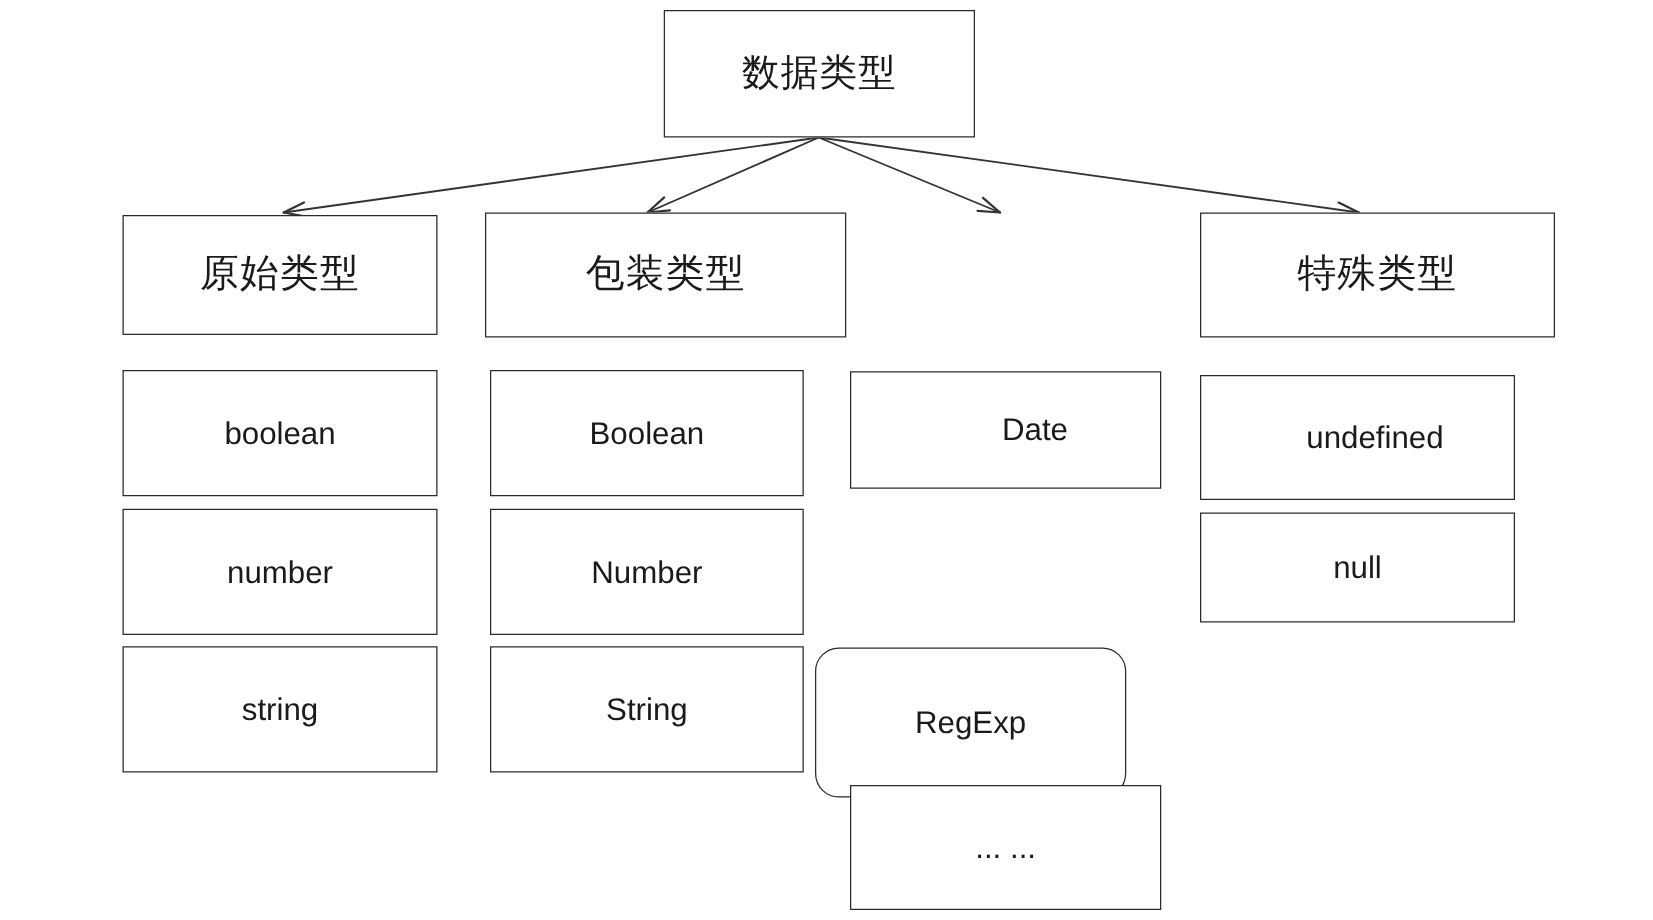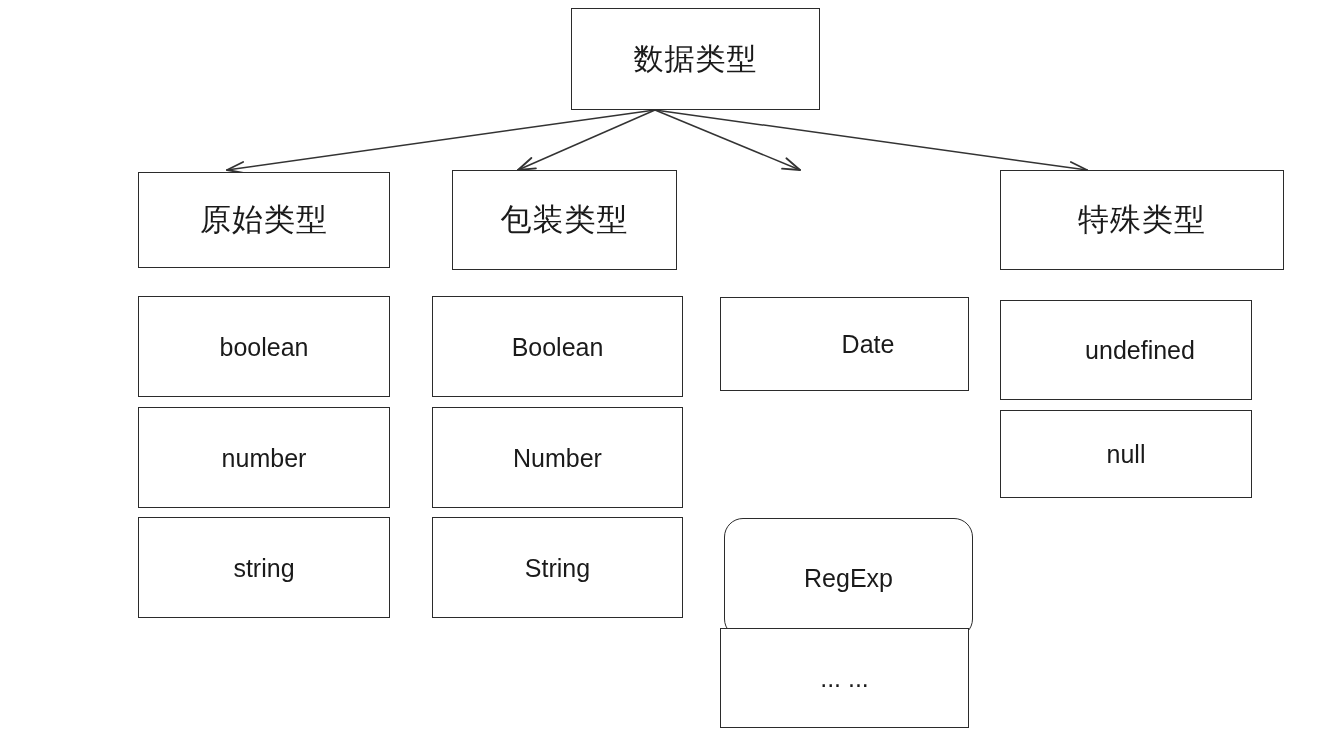--- a/index.html
+++ b/index.html
@@ -29,21 +29,20 @@
   .node {
     position: absolute;
     box-sizing: border-box;
     border: 1.6px solid #2b2b2b;
     background: #ffffff;
     display: flex;
     align-items: center;
     justify-content: center;
     text-align: center;
     line-height: 1.2;
-    margin-left: 40px;
   }
   .node-root {
     font-size: 30px;
     letter-spacing: 1px;
   }
   .node-cat {
     font-size: 31px;
     letter-spacing: 1px;
   }
   .node-leaf {
@@ -80,23 +79,23 @@
         <line x1="655" y1="110" x2="1087" y2="170" stroke="#333333" stroke-width="1.5"></line>
         <line x1="1087" y1="170" x2="1069.2972743841026" y2="173.2578375908333" stroke="#333333" stroke-width="1.8" stroke-linecap="round"></line>
         <line x1="1087" y1="170" x2="1070.8551531225544" y2="162.04111067398014" stroke="#333333" stroke-width="1.8" stroke-linecap="round"></line>
       </g>
     </svg>
 <div class="node node-root cjk" style="left: 531px; top: 8px; width: 249px; height: 102px;">数据类型</div>
     <div class="node node-cat cjk" style="left: 98px; top: 172px; width: 252px; height: 96px;">原始类型</div>
     <div class="node node-leaf cjk-free" style="left: 98px; top: 296px; width: 252px; height: 101px;">boolean</div>
     <div class="node node-leaf cjk-free" style="left: 98px; top: 407px; width: 252px; height: 101px;">number</div>
     <div class="node node-leaf cjk-free" style="left: 98px; top: 517px; width: 252px; height: 101px;">string</div>
-    <div class="node node-cat cjk" style="left: 412px; top: 170px; width: 225px; height: 100px;">包装类型</div>
+    <div class="node node-cat cjk" style="left: 388px; top: 170px; width: 289px; height: 100px;">包装类型</div>
     <div class="node node-leaf cjk-free" style="left: 392px; top: 296px; width: 251px; height: 101px;">Boolean</div>
     <div class="node node-leaf cjk-free" style="left: 392px; top: 407px; width: 251px; height: 101px;">Number</div>
     <div class="node node-leaf cjk-free" style="left: 392px; top: 517px; width: 251px; height: 101px;">String</div>
     <div class="node node-leaf cjk-free" style="left: 680px; top: 297px; width: 249px; height: 94px; padding-left: 47px;">Date</div>
-    <div class="node node-leaf cjk-free" style="left: 684px; top: 518px; width: 249px; height: 120px; border-radius: 19px;">RegExp</div>
+    <div class="node node-leaf cjk-free" style="left: 652px; top: 518px; width: 249px; height: 120px; border-radius: 19px;">RegExp</div>
     <div class="node node-leaf cjk-free" style="left: 680px; top: 628px; width: 249px; height: 100px;">... ...</div>
     <div class="node node-cat cjk" style="left: 960px; top: 170px; width: 284px; height: 100px;">特殊类型</div>
     <div class="node node-leaf cjk-free" style="left: 960px; top: 300px; width: 252px; height: 100px; padding-left: 28px;">undefined</div>
     <div class="node node-leaf cjk-free" style="left: 960px; top: 410px; width: 252px; height: 88px;">null</div>
   </div>
 
 </body></html>

